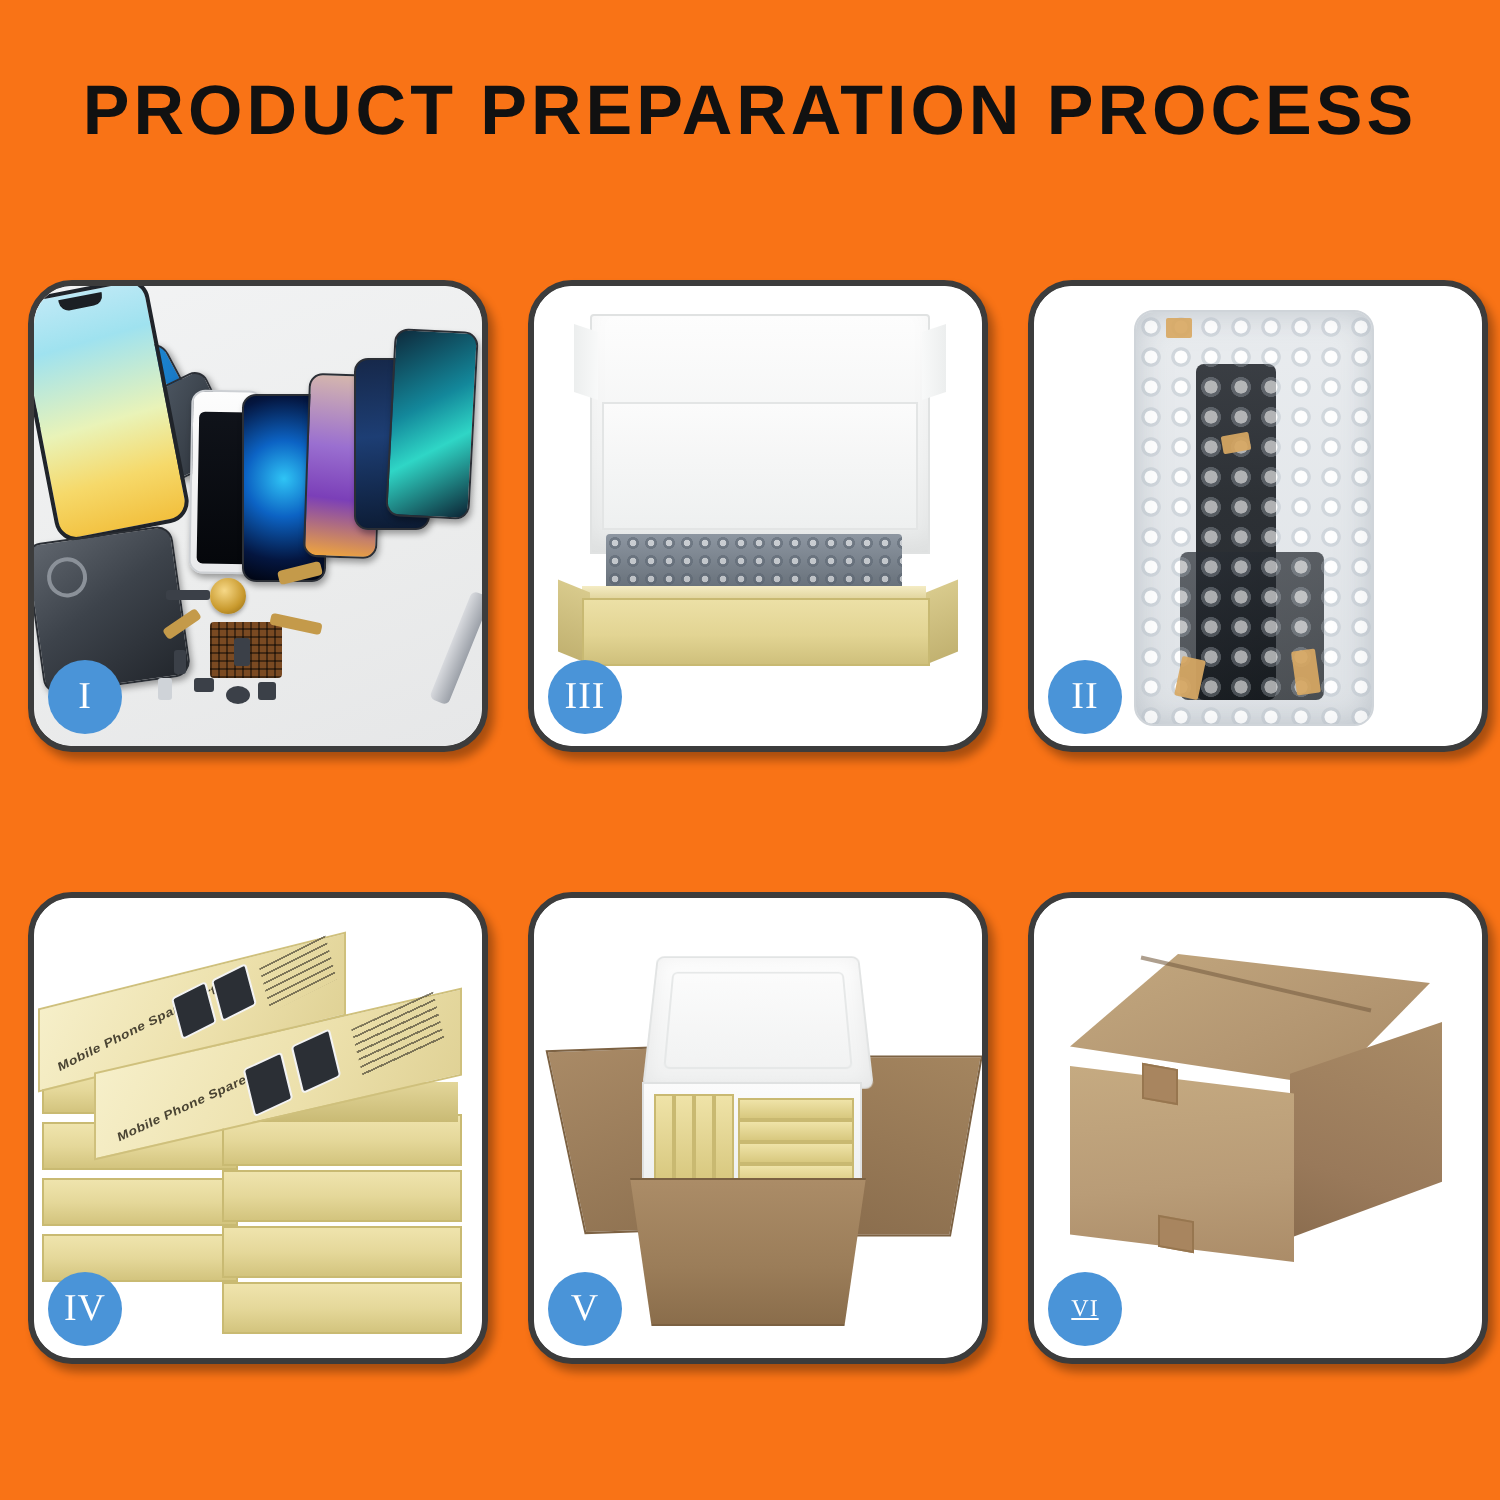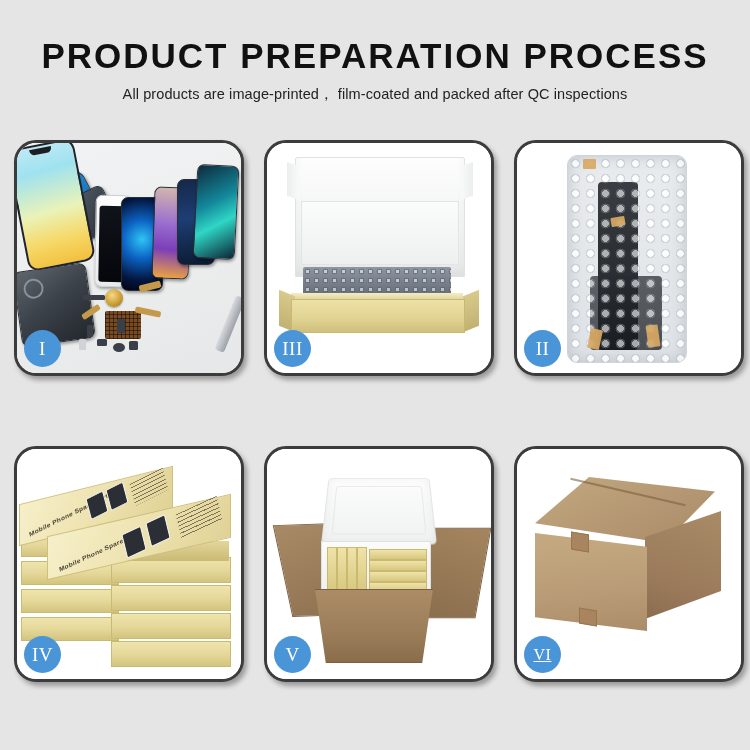--- a/index.html
+++ b/index.html
@@ -10,21 +10,21 @@
     width: 750px;
     height: 750px;
     background: #ffffff;
     font-family: "Liberation Sans", sans-serif;
     overflow: hidden;
   }
   .page {
     position: relative;
     width: 750px;
     height: 750px;
-    background: #e5e5e5;
+    background: #f97316;
   }
 
   
   .header {
     position: absolute;
     top: 34px;
     left: 0;
     width: 750px;
     text-align: center;
   }
@@ -86,21 +86,21 @@
     border-radius: 50%;
     background: #4a94d8;
     color: #ffffff;
     font-family: "Liberation Serif", serif;
     font-size: 19px;
     line-height: 37px;
     text-align: center;
     letter-spacing: 0.5px;
     z-index: 40;
   }
-  .badge.small { font-size: 16px; text-decoration: underline; }
+  .badge.small { font-size: 12px; text-decoration: underline; }
 
   
   .p1 { background: linear-gradient(160deg,#f2f3f4 0%,#eceded 55%,#e6e7e8 100%); }
   .phone {
     position: absolute;
     border-radius: 7px;
     box-shadow: 1px 2px 3px rgba(0,0,0,0.35);
     overflow: hidden;
     border: 1.5px solid #2b2f36;
   }
@@ -385,21 +385,20 @@
     position:absolute; background:#a8855f; border:1px solid #97764f;
   }
 </style>
 </head>
 <body>
 
 <div class="page">
 
   <div class="header">
     <div class="title">PRODUCT PREPARATION PROCESS</div>
-    <div class="subtitle">All products are image-printed， film-coated and packed after QC inspections</div>
   </div>
 
   <div class="grid">
 
     <div class="panel">
       <div class="photo p1">
         <div class="phone ph-a"></div>
         <div class="phone ph-b"></div>
         <div class="phone ph-c"></div>
         <div class="phone ph-d"></div>

